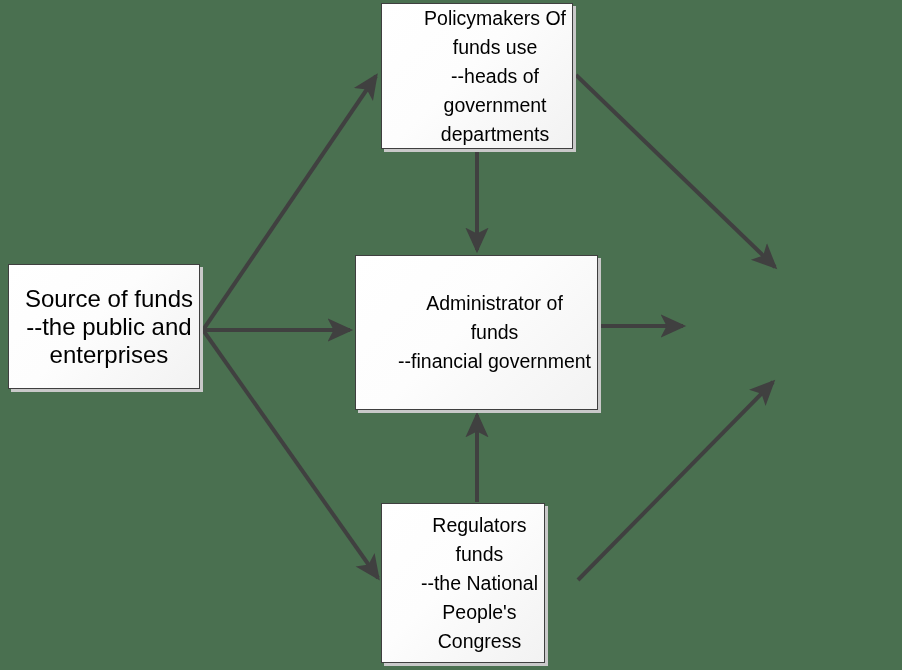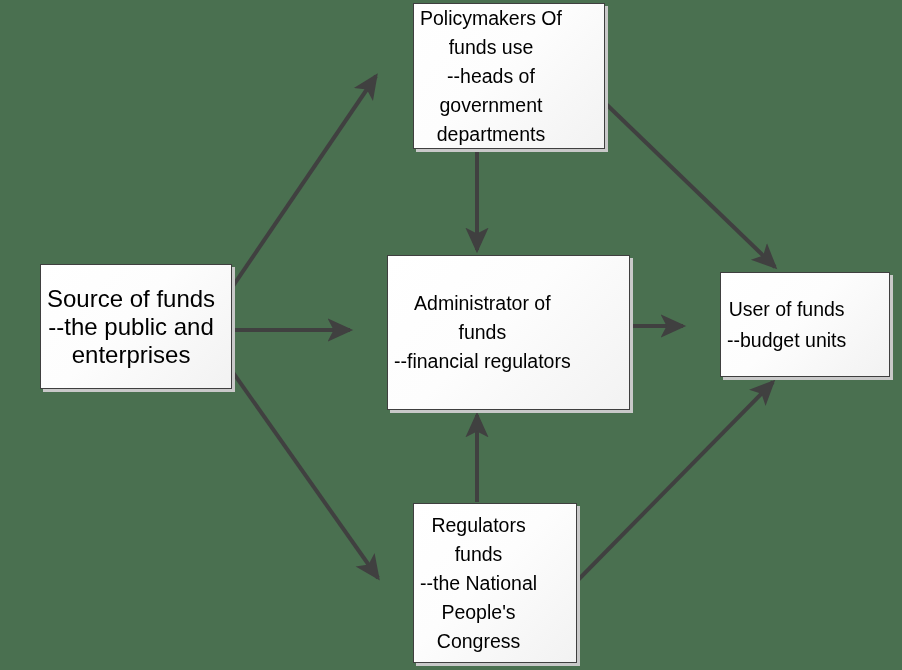--- a/index.html
+++ b/index.html
@@ -27,24 +27,23 @@
     height: 670px;
   }
   .node-box {
     position: absolute;
     box-sizing: border-box;
     background: linear-gradient(135deg, #ffffff 0%, #fdfdfd 45%, #f2f2f2 100%);
     border: 1px solid #3f3f3f;
     box-shadow: 3px 3px 0 0 #c9c9c9;
     display: flex;
     align-items: center;
-    justify-content: flex-start;
+    justify-content: flex-end;
     text-align: center;
     z-index: 2;
-    margin-left: 32px;
   }
   .node-label {
     color: #000000;
     font-size: 19.5px;
     line-height: 29px;
     white-space: pre-line;
     padding: 0 6px;
     font-family: "Liberation Sans", sans-serif;
   }
   
@@ -96,27 +95,23 @@
 
   <div class="node-box" id="node-source">
     <span class="node-label">Source of funds
 --the public and
 enterprises</span>
   </div>
 
   <div class="node-box" id="node-administrator">
     <span class="node-label">Administrator of
 funds
---financial regulators</span>
+--financial government</span>
   </div>
 
-  <div class="node-box" id="node-user">
-    <span class="node-label">User of funds
---budget units</span>
-  </div>
 
   <div class="node-box" id="node-regulators">
     <span class="node-label">Regulators
 funds
 --the National
 People's
 Congress</span>
   </div>
 
 </div>

